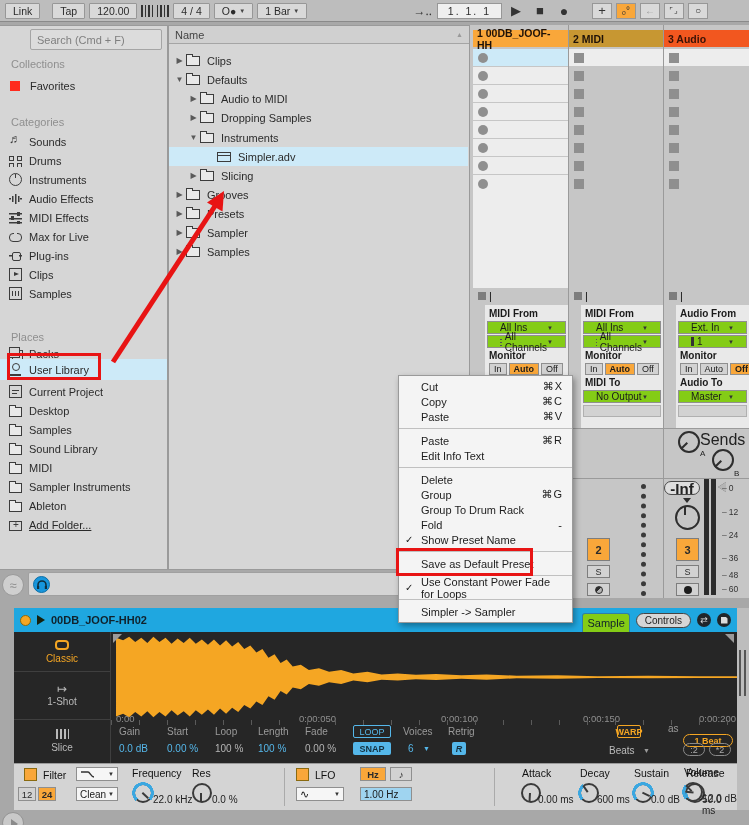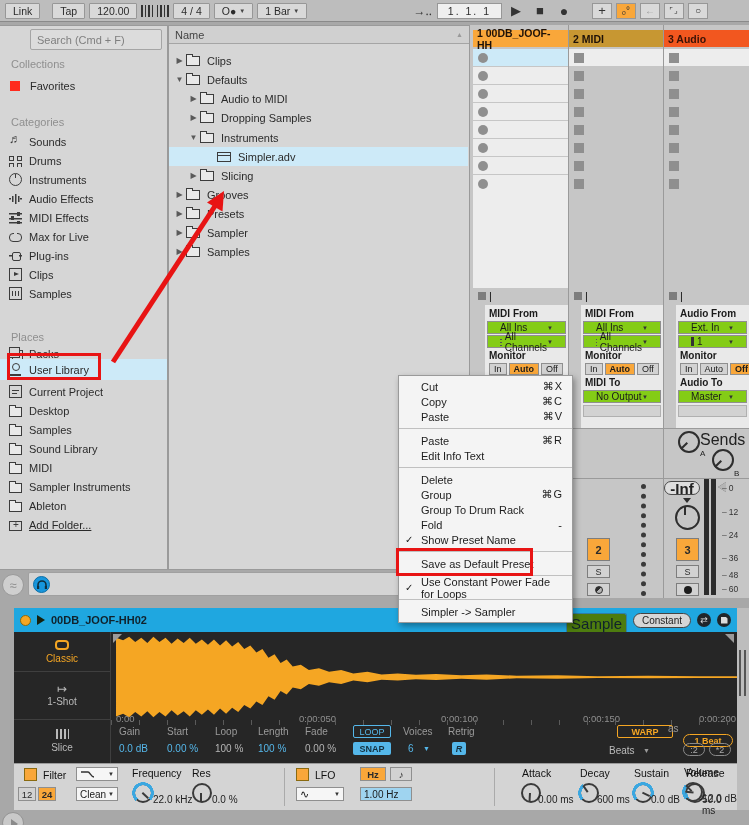--- a/index.html
+++ b/index.html
@@ -133,22 +133,22 @@
 #wavecirc{position:absolute;left:2px;top:574px;width:22px;height:22px;border-radius:50%;background:#cfcfcf;border:1px solid #9a9a9a;
  color:#8f8f8f;font-size:13px;display:flex;align-items:center;justify-content:center}
 #hp{position:absolute;left:33px;top:576px;width:17px;height:17px;border-radius:50%;background:#1796dc;border:1px solid #0d6ea6;
  display:flex;align-items:center;justify-content:center}
 
 #device{position:absolute;left:14px;top:608px;width:723px;height:202px;background:#262626}
 #dtitle{position:absolute;left:0;top:0;right:0;height:24px;background:#1fa7e0;display:flex;align-items:center;padding:0 6px;gap:6px}
 .led{width:11px;height:11px;border-radius:50%;background:#f5a623;border:1px solid #8a6a10}
 .dplay{width:0;height:0;border-left:8px solid #16220f;border-top:5px solid transparent;border-bottom:5px solid transparent}
 #dtitle .ttl{font-weight:bold;color:#10222c;font-size:11px}
-.tab-sample{margin-left:auto;height:19px;align-self:flex-end;background:#4d7c0f;border:1px solid #2f7ea8;border-bottom:none;
- border-radius:3px 3px 0 0;padding:0 4px;display:flex;align-items:center;font-size:15px;color:#10222c}
+.tab-sample{margin-left:auto;height:19px;align-self:flex-end;background:#84cc16;border:1px solid #2f7ea8;border-bottom:none;
+ border-radius:3px 3px 0 0;padding:0 4px;display:flex;align-items:center;font-size:11px;color:#10222c}
 .btn-controls{height:15px;background:#d6d6d6;border:1px solid #444;border-radius:8px;padding:0 8px;display:flex;align-items:center;font-size:10px;color:#222}
 .dcirc{width:14px;height:14px;border-radius:50%;background:#20262a;color:#dcdcdc;font-size:9px;display:flex;align-items:center;justify-content:center}
 .flop{width:7px;height:7px;background:#dcdcdc;clip-path:polygon(0 0,70% 0,100% 30%,100% 100%,0 100%)}
 #wavezone{position:absolute;left:0;top:24px;right:0;height:131px;background:#262626}
 #modecol{position:absolute;left:0;top:0;bottom:0;width:97px;border-right:1px solid #3f3f3f}
 .mc{border-bottom:1px solid #3f3f3f;display:flex;flex-direction:column;align-items:center;justify-content:center;gap:3px;font-size:10px;color:#b9b9b9}
 .mc.act{color:#f5a623}
 .loopic{width:14px;height:10px;border:2px solid #f5a623;border-radius:4px}
 .oneic{font-size:12px;color:#b9b9b9;line-height:8px}
 .sliceic{width:13px;height:10px;background:repeating-linear-gradient(90deg,#b9b9b9 0 2px,transparent 2px 4px)}
@@ -157,21 +157,21 @@
 .tri-r{position:absolute;right:3px;top:2px;width:0;height:0;border-top:9px solid #9a9a9a;border-left:9px solid transparent}
 .rlabel{position:absolute;bottom:-2px;font-size:9.5px;color:#8f8f8f}
 #ticks{position:absolute;left:97px;top:88px;right:2px;height:5px;background:repeating-linear-gradient(90deg,#5a5a5a 0 1px,transparent 1px 28px)}
 #prow{position:absolute;left:97px;right:0;bottom:0;height:41px;font-size:10px}
 .plbl{position:absolute;color:#9a9a9a}
 .pval{position:absolute;color:#55b7ea}
 .pval.gray{color:#b5b5b5}
 .pbtn{position:absolute;height:13px;display:flex;align-items:center;justify-content:center;font-size:9px;border-radius:2px}
 .b-loop{border:1px solid #55b7ea;color:#55b7ea;width:38px}
 .b-snap{background:#55b7ea;color:#14303f;font-weight:bold;width:38px}
-.b-warp{border:1px solid #f5a623;color:#f5a623;width:56px;font-weight:bold}
+.b-warp{border:1px solid #f5a623;color:#f5a623;width:24px;font-weight:bold}
 .b-beat{border:1.5px solid #f5a623;color:#f5a623;width:50px;border-radius:8px;font-weight:bold}
 .b-r{background:#55b7ea;color:#14303f;width:14px;font-weight:bold;font-style:italic}
 .b-pill{border:1px solid #8a8a8a;color:#aaa;width:22px;border-radius:7px}
 #dstrip{position:absolute;left:0;right:0;top:155px;height:47px;background:#d4d4d4;border-top:1px solid #9a9a9a}
 .ck{position:absolute;width:13px;height:13px;background:#f9a73a;border:1px solid #8a6a10}
 .slabel{position:absolute;font-size:10.5px;color:#111}
 .sval{position:absolute;font-size:10px;color:#222}
 .sbtn{position:absolute;height:14px;border:1px solid #8f8f8f;background:#d2d2d2;font-size:9.5px;display:flex;align-items:center;justify-content:center}
 .sbtn.on{background:#f9a73a;font-weight:bold}
 .sdd{position:absolute;height:14px;background:#f6f6f6;border:1px solid #8f8f8f;display:flex;align-items:center;padding:0 3px;font-size:10px;color:#1a1a1a}
@@ -595,21 +595,21 @@
       <rect x="8.8" y="7" width="2.2" height="3" fill="#10303f"></rect>
   </svg>
 </div>
 
 <div id="device">
   <div id="dtitle">
     <span class="led"></span>
     <span class="dplay"></span>
     <span class="ttl">00DB_JOOF-HH02</span>
     <div class="tab-sample">Sample</div>
-    <div class="btn-controls">Constant</div>
+    <div class="btn-controls">Controls</div>
     <div class="dcirc">⇄</div>
     <div class="dcirc">
         <span class="flop"></span>
       </div>
   </div>
   <div id="wavezone">
     <div id="modecol">
       <div class="mc act" style="height:40px">
           <span class="loopic"></span>
           <span>Classic</span>

